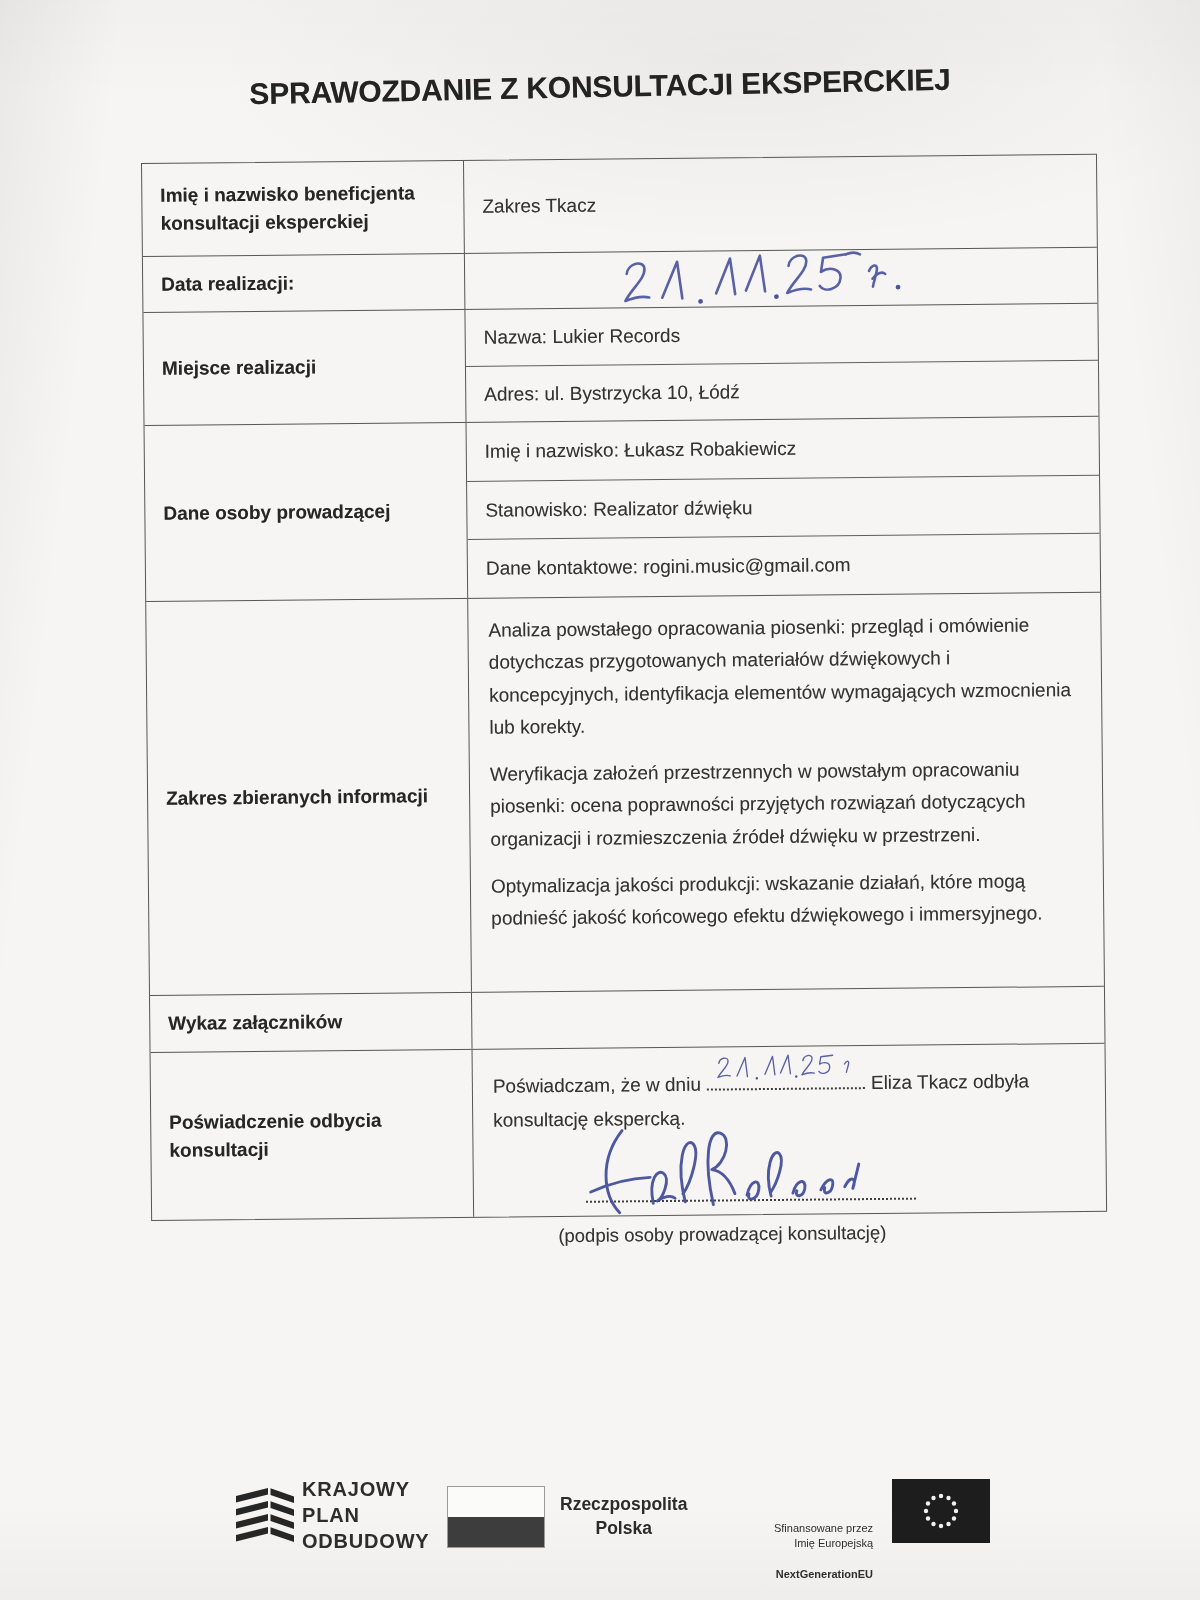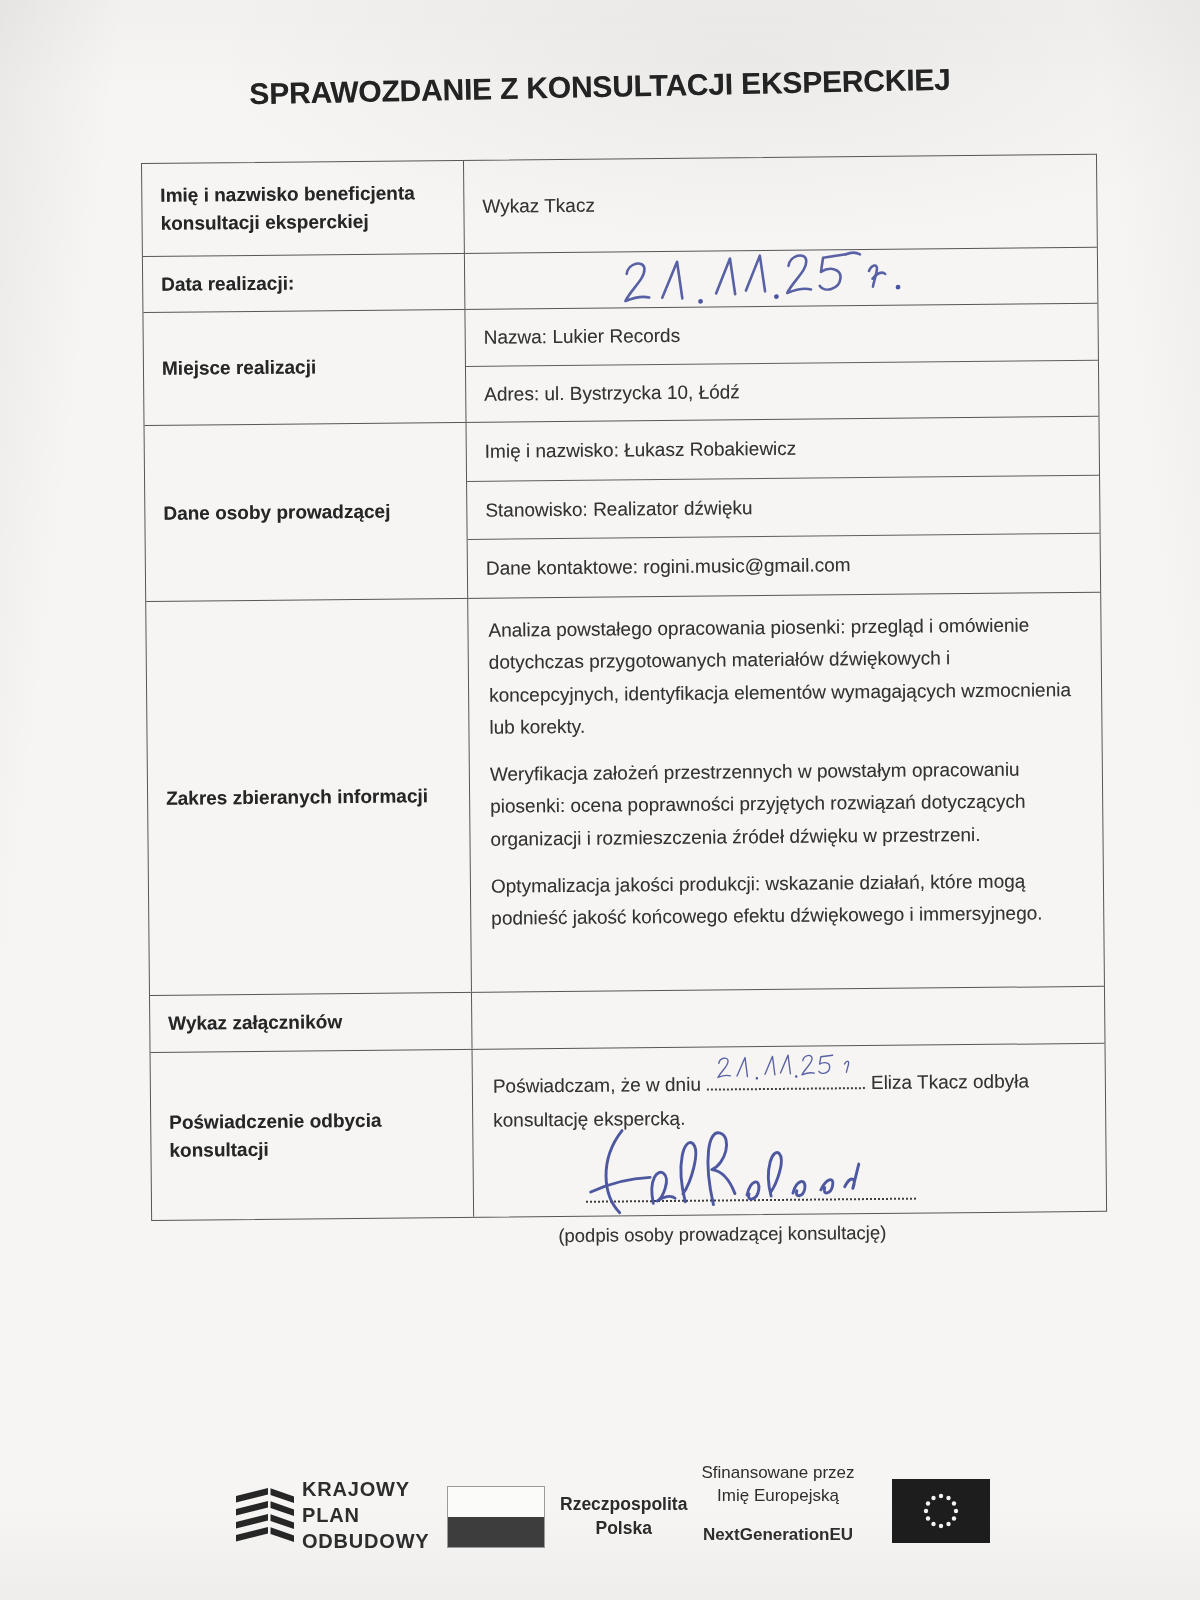--- a/index.html
+++ b/index.html
@@ -68,38 +68,38 @@
   .ink { stroke:#4b549f; stroke-width:2.6; fill:none;
     stroke-linecap:round; stroke-linejoin:round; opacity:0.92; }
 
   .footer-item { position:absolute; display:flex; align-items:center; }
   .kpo { left:228px; top:1476px; }
   .kpo-text { margin-left:0; font-size:20px; font-weight:700;
     letter-spacing:0.8px; line-height:1.3; color:#2d2d2d; }
   .plflag { left:447px; top:1486px; }
   .pl-text { position:absolute; left:560px; top:1493px; font-size:17.5px;
     font-weight:700; line-height:1.35; color:#2b2b2b;text-align:center; }
-  .eu-text { position:absolute; left:683px; top:1462px; width:190px;
-    text-align:center; font-size:17px; line-height:1.35; color:#2e2e2e; }
+  .eu-text { position:absolute; left:683px; top:1521px; width:190px;
+    text-align:right; font-size:11px; line-height:1.35; color:#2e2e2e; }
   .eu-text .b { font-weight:700;margin-top:16px; }
   .euflag { left:892px; top:1479px; }
 </style>
 </head>
 <body>
 
 <div class="page">
 
   <div class="title">SPRAWOZDANIE Z KONSULTACJI EKSPERCKIEJ</div>
 
   <div class="tbl">
 
     <div class="trow" style="height:92px;">
       <div class="cl">Imię i nazwisko beneficjenta konsultacji eksperckiej</div>
       <div class="cr vcenter" style="align-items:center;">
-        <span class="val">Wykaz Tkacz</span>
+        <span class="val">Zakres Tkacz</span>
       </div>
     </div>
 
     <div class="trow" style="height:56px;">
       <div class="cl">Data realizacji:</div>
       <div class="cr">
         <div class="hand-date-wrap" aria-label="21.11.25r.">
           <svg width="320" height="66" viewBox="0 0 320 62">
             <g class="ink">
               <path d="M16,20 C18,9 34,7 34,16 C34,26 20,35 13,47 C22,44 31,43 37,45"></path>

